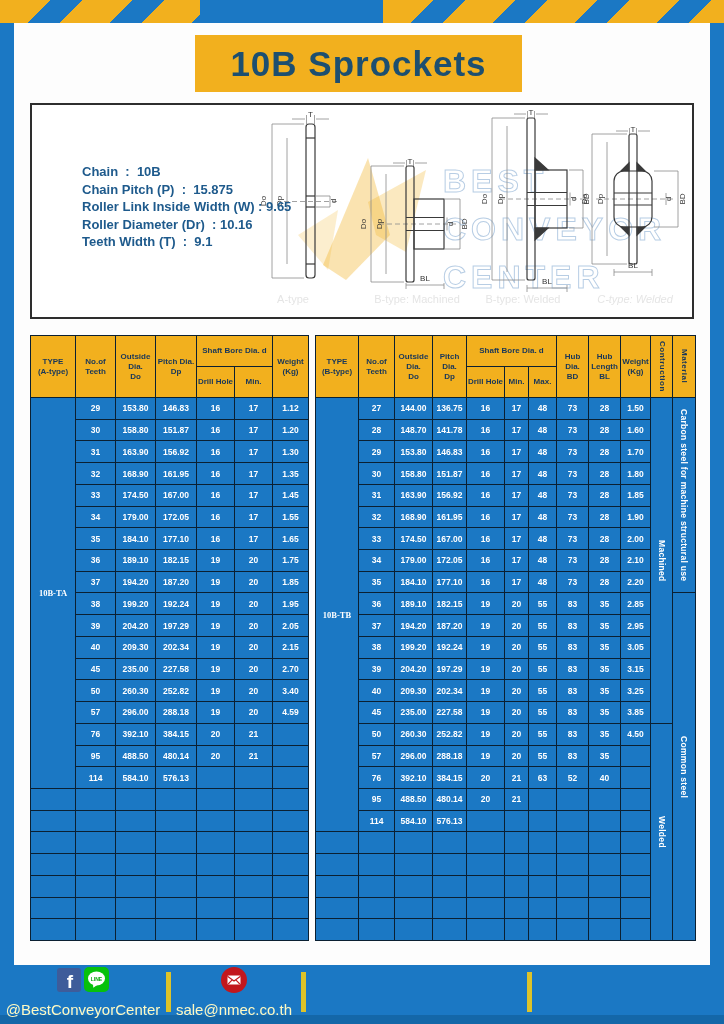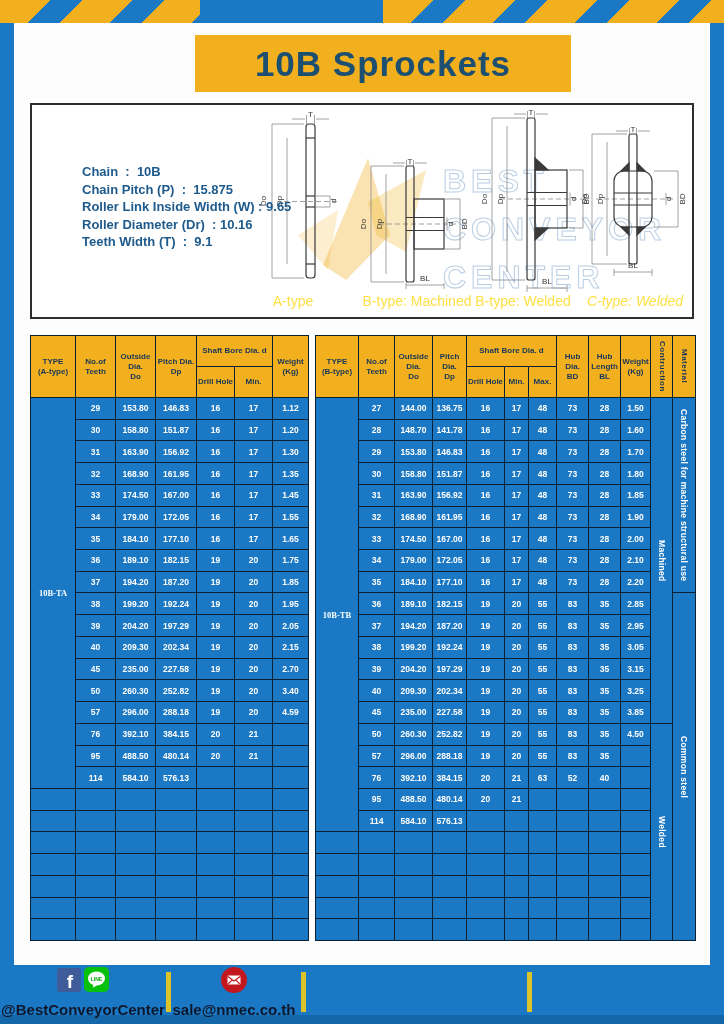--- a/index.html
+++ b/index.html
@@ -4,31 +4,31 @@
 <style>
   html,body{margin:0;padding:0;background:#e8e8e8;}
   *{box-sizing:border-box;}
   .page{position:relative;width:724px;height:1024px;background:#1B78C4;overflow:hidden;
         font-family:"Liberation Sans",sans-serif;}
   .stripes{position:absolute;top:0;height:23px;
         background:repeating-linear-gradient(135deg,#F2B01E 0 36px,#1B78C4 36px 58px);}
   #stripes-left{left:0;width:200px;}
   #stripes-right{left:383px;width:341px;}
   .paper{position:absolute;left:14px;top:23px;width:696px;height:942px;background:#fdfdfd;}
-  .banner{position:absolute;left:195px;top:35px;width:376px;height:57px;background:#F2B01E;
+  .banner{position:absolute;left:195px;top:35px;width:327px;height:57px;background:#F2B01E;
         display:flex;align-items:center;justify-content:center;}
   .banner-text{font-size:35px;font-weight:700;color:#1D4F70;letter-spacing:1px;}
   .infobox{position:absolute;left:30px;top:103px;width:664px;height:216px;background:#fff;
         border:2px solid #2e2e2e;}
   .specs{position:absolute;left:34px;top:163px;z-index:3;margin-left:48px;}
   .spec-line{font-size:13px;font-weight:700;color:#1E5A8C;line-height:17.5px;white-space:pre;}
   .wm{position:absolute;left:268px;top:140px;z-index:1;}
   .dg{position:absolute;z-index:2;}
   .dg line,.dg rect,.dg ellipse{fill:none;}
-  .caption{position:absolute;top:293px;z-index:2;font-size:14px;color:#fde047;text-align:center;}
+  .caption{position:absolute;top:293px;z-index:2;font-size:11px;color:#e5e5e5;text-align:center;}
   #cap-a{left:248px;width:90px;}
   #cap-bm{left:356px;width:122px;}
   #cap-bw{left:462px;width:122px;}
   #cap-cw{left:574px;width:122px;font-style:italic;}
   #tableA{position:absolute;left:30px;top:335px;}
   #tableB{position:absolute;left:315px;top:335px;}
   .grid{border-collapse:collapse;table-layout:fixed;}
   .grid th{background:#F2B01E;color:#17365A;font-size:8px;line-height:10px;font-weight:700;
         padding:0;border:1.5px solid #0B2032;text-align:center;overflow:hidden;}
   .grid td{background:#1B78C4;color:#fff;font-size:8.5px;font-weight:700;text-align:center;
@@ -37,21 +37,21 @@
   .grid tbody tr{height:21.72px;}
   .vth{writing-mode:vertical-rl;font-size:7.5px;letter-spacing:.5px;}
   .vtd{writing-mode:vertical-rl;font-size:7.5px;letter-spacing:.3px;}
   .typecell{font-size:9px;font-family:Liberation Serif, serif;}
   .footer{position:absolute;left:0;top:965px;width:724px;height:59px;background:#1B78C4;}
   .footer-edge{position:absolute;left:0;top:1015px;width:724px;height:9px;background:#1467A8;}
   .fdivider{position:absolute;top:972px;width:5px;height:40px;background:#DDC32A;}
   .fsection{position:absolute;top:966px;height:52px;display:flex;flex-direction:column;
         align-items:center;justify-content:space-between;}
   .ficons{display:flex;gap:3px;align-items:center;height:27px;}
-  .ftext{color:#0f172a;font-weight:700;font-size:15px;white-space:nowrap;}
+  .ftext{color:#fef9c3;font-weight:400;font-size:15px;white-space:nowrap;}
   text{font-family:"Liberation Sans",sans-serif;}
 </style>
 </head>
 <body>
 
 <div class="page">
 
   <div class="stripes" id="stripes-left"></div>
   <div class="stripes" id="stripes-right"></div>
   <div class="paper"></div>

